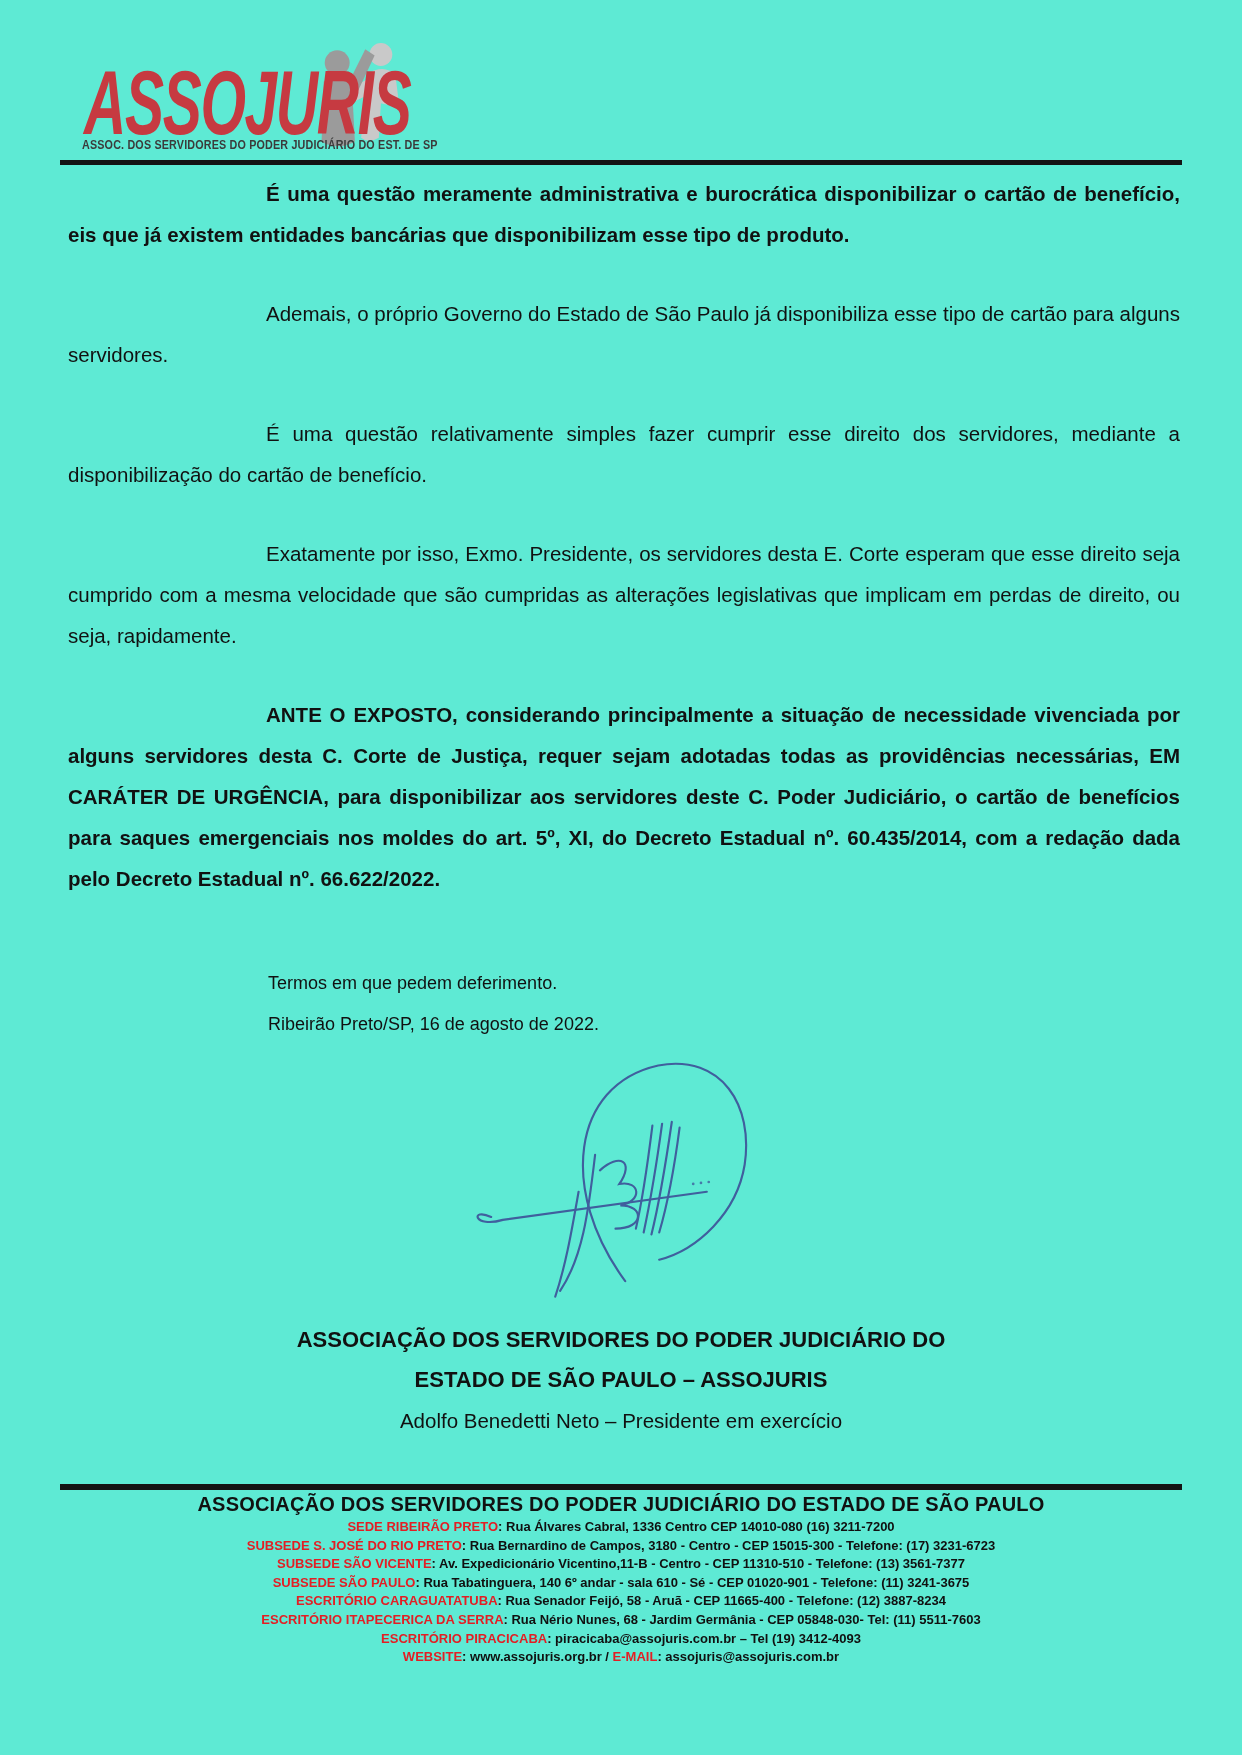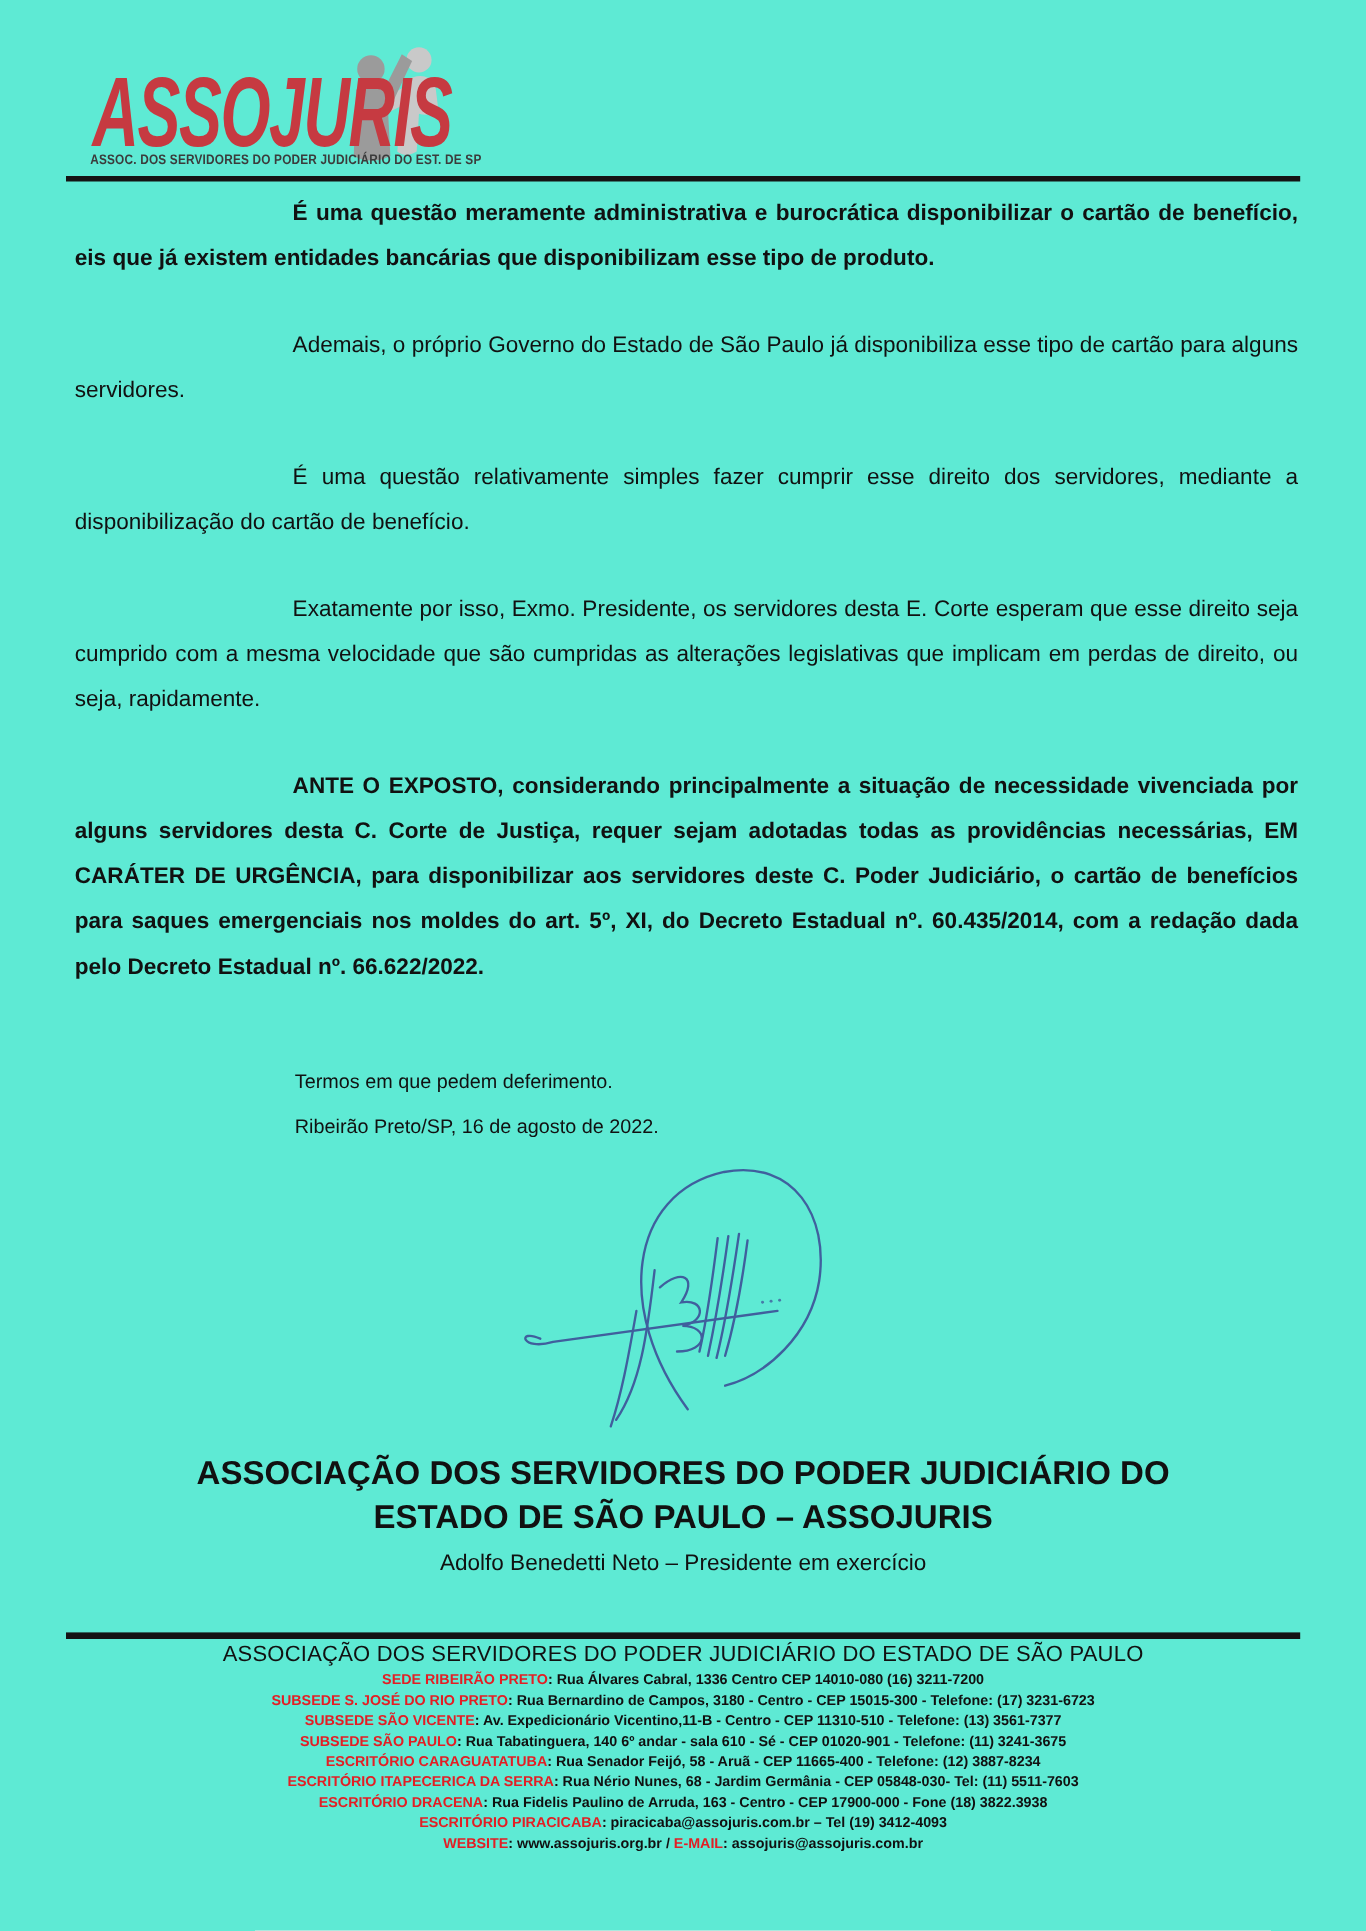--- a/index.html
+++ b/index.html
@@ -45,27 +45,27 @@
     position:absolute;left:268px;top:963px;
     font-size:18px;line-height:41px;
   }
   
   .signature{position:absolute;left:462px;top:1042px;width:340px;height:280px;}
   
   .org-block{
     position:absolute;left:0;top:1320px;width:1242px;
     text-align:center;line-height:40px;
   }
-  .org-line{font-size:30px;font-weight:bold;}
+  .org-line{font-size:22px;font-weight:bold;}
   .signer-line{font-size:20.5px;font-weight:normal;margin-top:1px;}
   
   .footer{
     position:absolute;left:0;top:1492px;width:1242px;text-align:center;
   }
-  .footer-title{font-size:20px;font-weight:normal;letter-spacing:0.2px;line-height:24px;}
+  .footer-title{font-size:20px;font-weight:bold;letter-spacing:0.2px;line-height:24px;}
   .footer-lines{margin-top:2px;font-size:13px;font-weight:bold;line-height:18.6px;color:#101010;}
   .f-label{color:var(--label-red,#e31e24);}
 </style>
 </head>
 <body>
 
 <div class="page">
 
   <div class="logo">
     <svg class="logo-figures" viewBox="0 0 100 100" aria-hidden="true">
@@ -126,19 +126,18 @@
 
   <div class="footer">
     <div class="footer-title">ASSOCIAÇÃO DOS SERVIDORES DO PODER JUDICIÁRIO DO ESTADO DE SÃO PAULO</div>
     <div class="footer-lines">
         <div class="f-line"><span class="f-label">SEDE RIBEIRÃO PRETO</span><span>: Rua Álvares Cabral, 1336 Centro  CEP 14010-080  (16) 3211-7200</span></div>
         <div class="f-line"><span class="f-label">SUBSEDE S. JOSÉ DO RIO PRETO</span><span>: Rua Bernardino de Campos, 3180 - Centro - CEP 15015-300 - Telefone: (17) 3231-6723</span></div>
         <div class="f-line"><span class="f-label">SUBSEDE SÃO VICENTE</span><span>: Av. Expedicionário Vicentino,11-B - Centro - CEP 11310-510 - Telefone: (13) 3561-7377</span></div>
         <div class="f-line"><span class="f-label">SUBSEDE SÃO PAULO</span><span>: Rua Tabatinguera, 140 6º andar - sala 610 - Sé - CEP 01020-901 - Telefone: (11) 3241-3675</span></div>
         <div class="f-line"><span class="f-label">ESCRITÓRIO CARAGUATATUBA</span><span>: Rua Senador Feijó, 58 - Aruã - CEP 11665-400 - Telefone: (12) 3887-8234</span></div>
         <div class="f-line"><span class="f-label">ESCRITÓRIO ITAPECERICA DA SERRA</span><span>: Rua Nério Nunes, 68 - Jardim Germânia - CEP 05848-030- Tel: (11) 5511-7603</span></div>
-        <div class="f-line"><span class="f-label">ESCRITÓRIO DRACENA</span><span>: Rua Fidelis Paulino de Arruda, 163 - Centro - CEP 17900-000 - Fone (18) 3822.3938</span></div>
         <div class="f-line"><span class="f-label">ESCRITÓRIO PIRACICABA</span><span>: piracicaba@assojuris.com.br – Tel (19) 3412-4093</span></div>
         <div class="f-line"><span class="f-label">WEBSITE</span><span>: www.assojuris.org.br / </span><span class="f-label">E-MAIL</span><span>: assojuris@assojuris.com.br</span></div>
       </div>
   </div>
 
 </div>
 
 </body></html>

